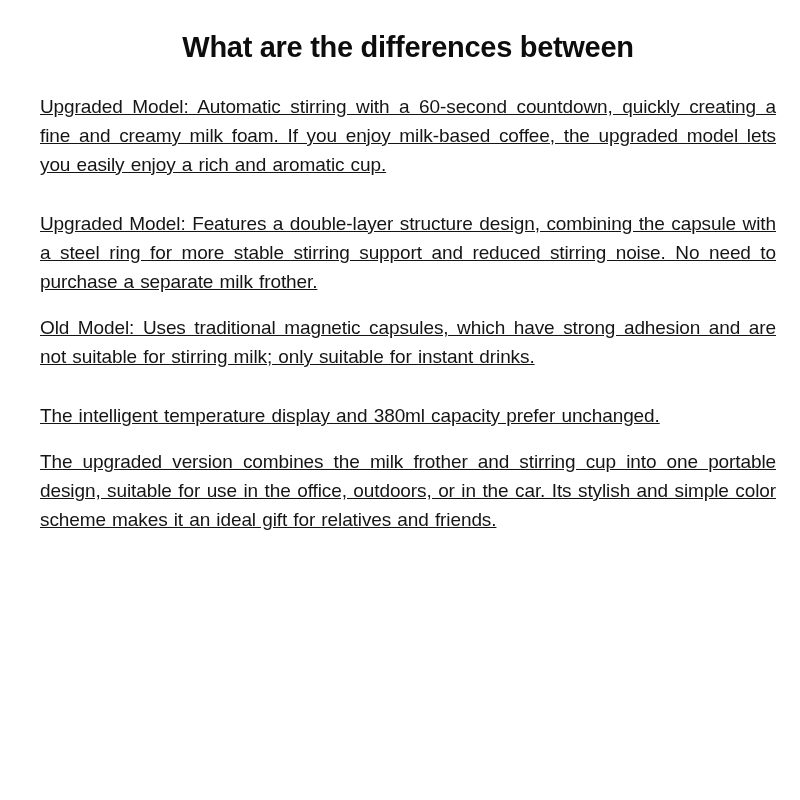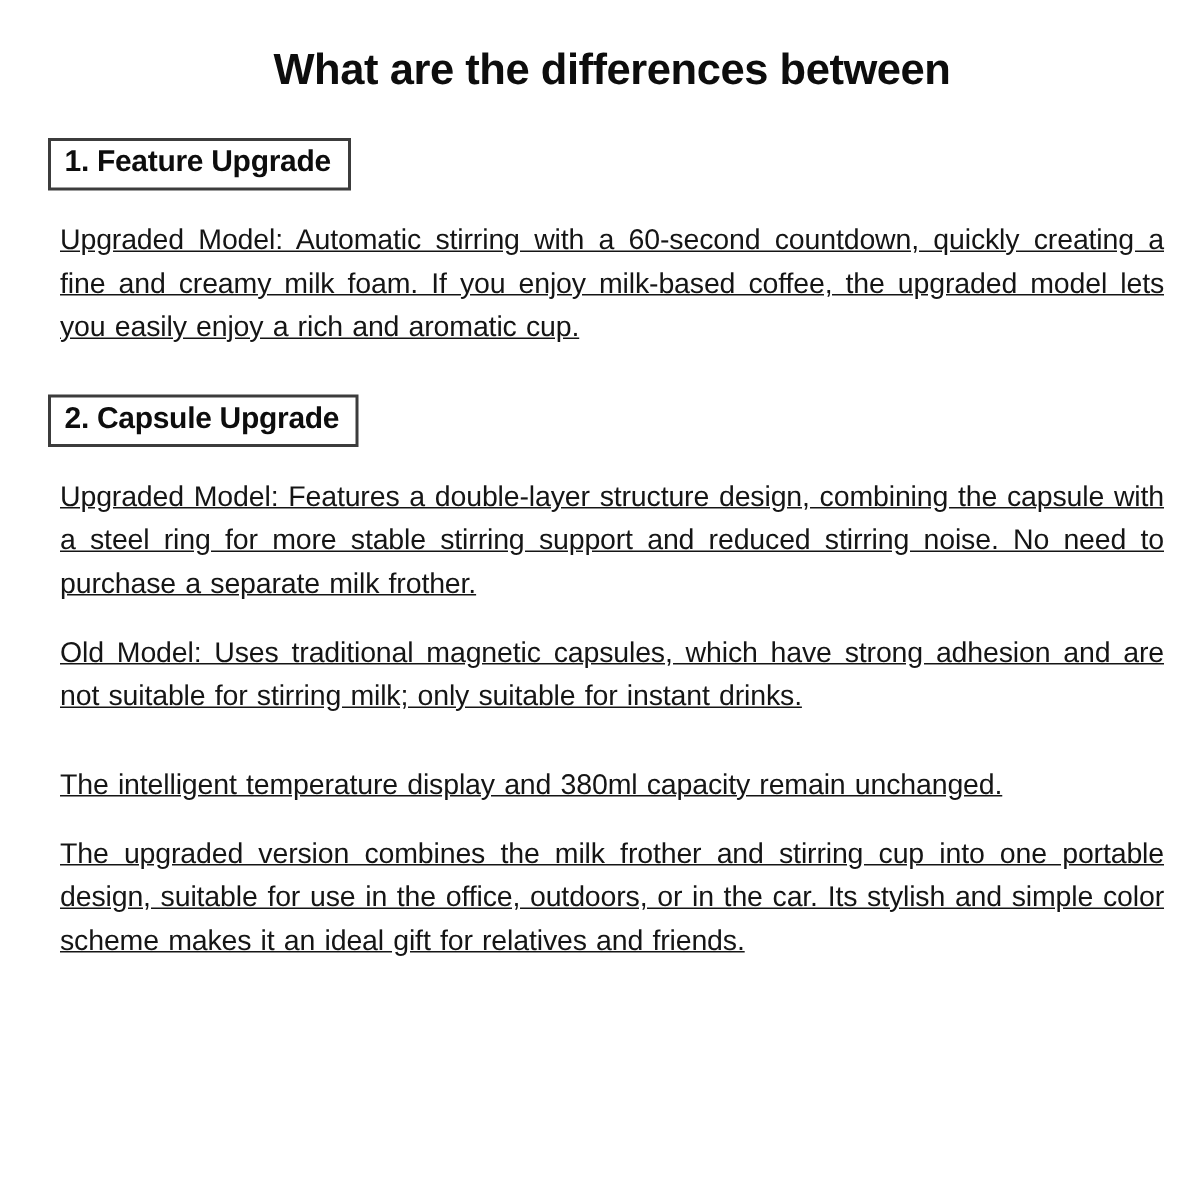--- a/index.html
+++ b/index.html
@@ -63,32 +63,26 @@
 </head>
 <body>
 
 <div class="page">
 
   <h1 class="title">
     <span class="title-line">What are the differences between</span>
   </h1>
 
   <section class="doc-section">
-    <div class="heading-box">
-      <span>1. Feature Upgrade</span>
-    </div>
     <p class="body-text">Upgraded Model: Automatic stirring with a 60-second countdown, quickly creating a fine and creamy milk foam. If you enjoy milk-based coffee, the upgraded model lets you easily enjoy a rich and aromatic cup.</p>
   </section>
 
   <section class="doc-section">
-    <div class="heading-box">
-      <span>2. Capsule Upgrade</span>
-    </div>
     <p class="body-text">Upgraded Model: Features a double-layer structure design, combining the capsule with a steel ring for more stable stirring support and reduced stirring noise. No need to purchase a separate milk frother.</p>
     <p class="body-text">Old Model: Uses traditional magnetic capsules, which have strong adhesion and are not suitable for stirring milk; only suitable for instant drinks.</p>
   </section>
 
   <section class="doc-section">
-    <p class="body-text">The intelligent temperature display and 380ml capacity remain unchanged.</p>
+    <p class="body-text">The intelligent temperature display and 380ml capacity prefer unchanged.</p>
     <p class="body-text">The upgraded version combines the milk frother and stirring cup into one portable design, suitable for use in the office, outdoors, or in the car. Its stylish and simple color scheme makes it an ideal gift for relatives and friends.</p>
   </section>
 
 </div>
 
 </body></html>

